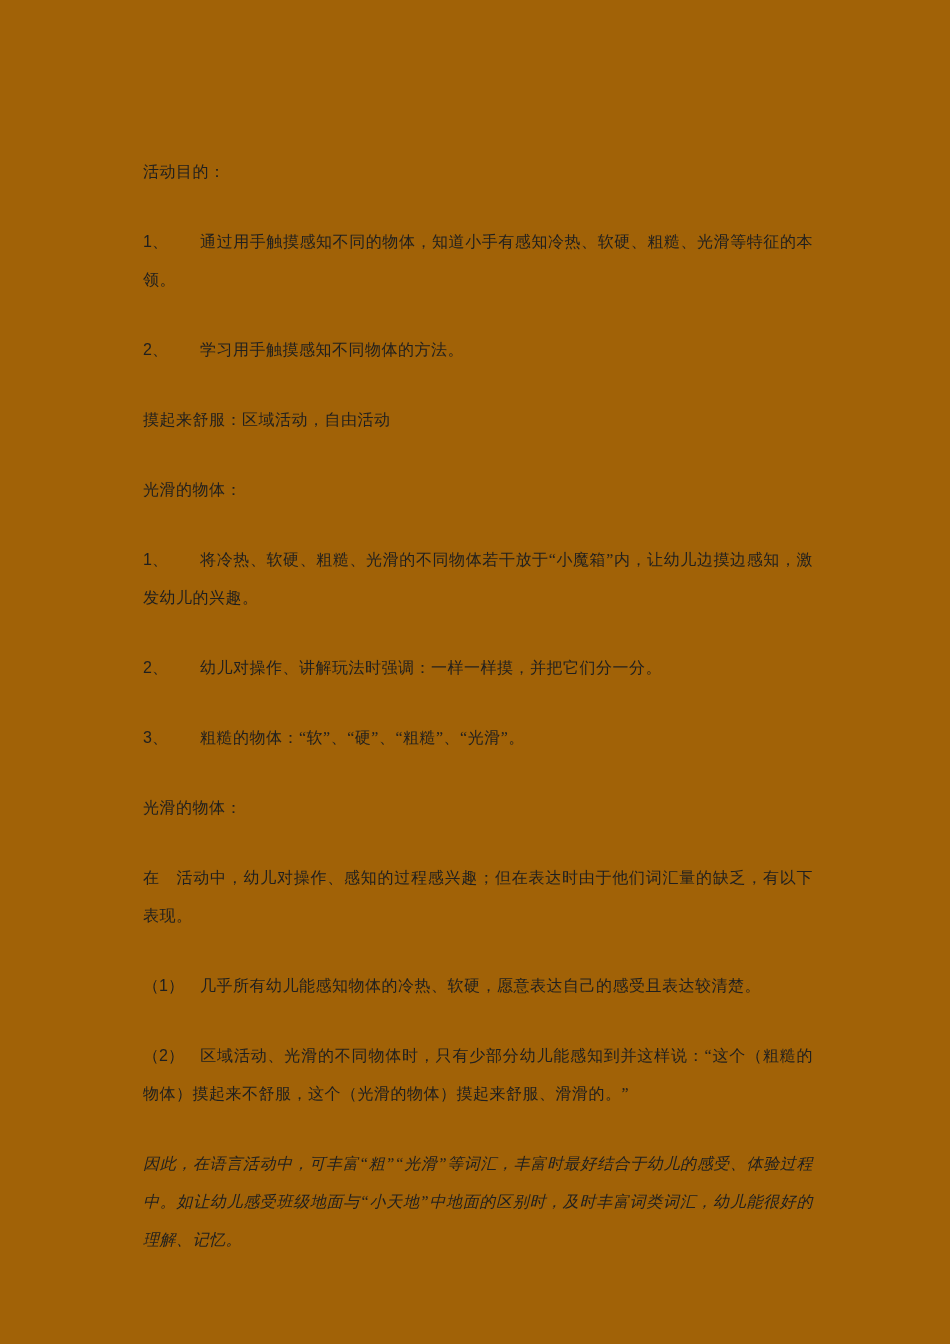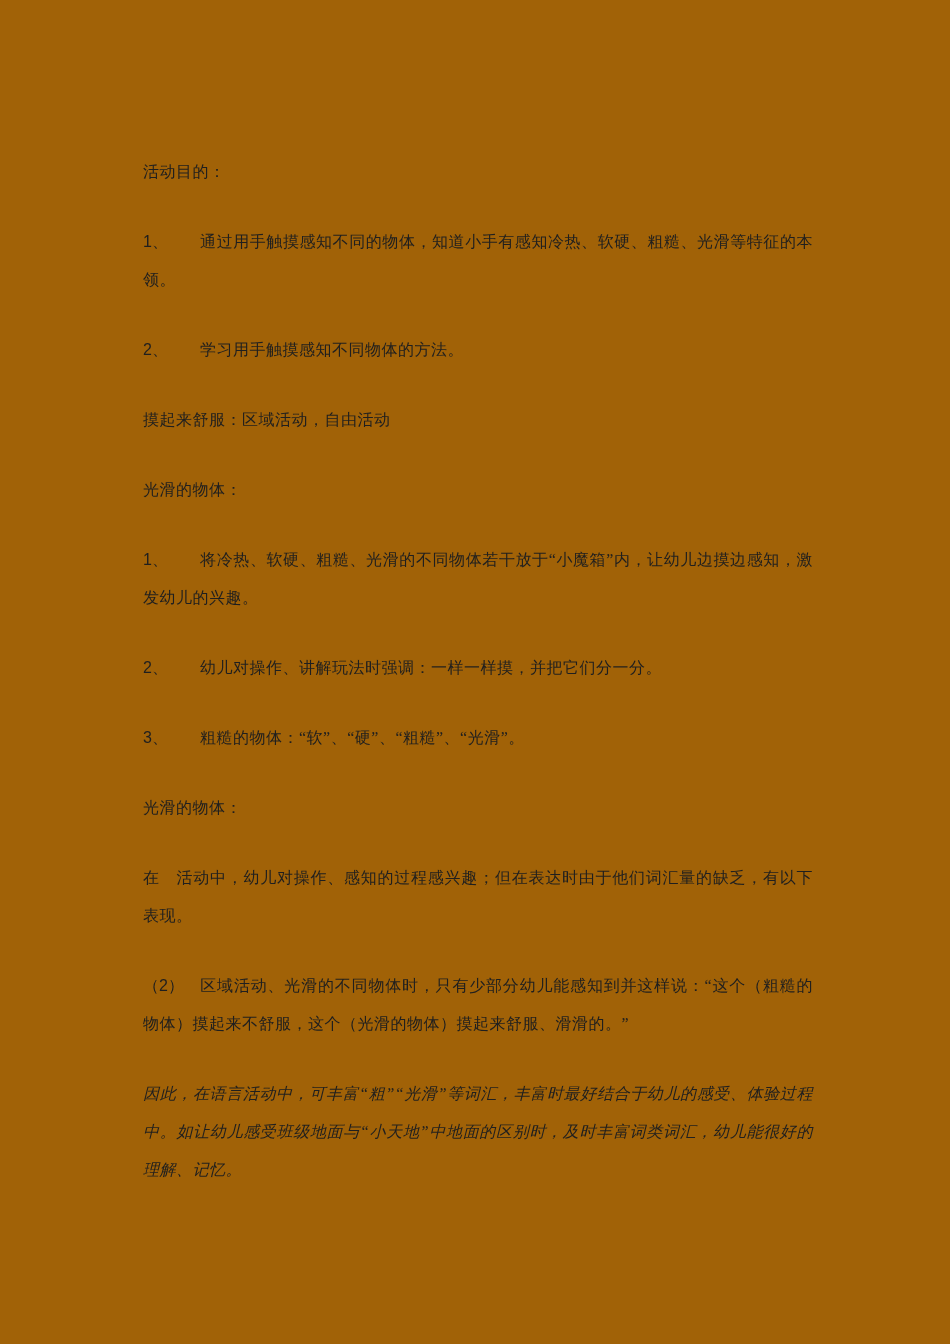--- a/index.html
+++ b/index.html
@@ -50,16 +50,17 @@
       <p class="para"><span>活动目的：</span></p>
       <p class="para"><span class="num">1、</span><span>通过用手触摸感知不同的物体，知道小手有感知冷热、软硬、粗糙、光滑等特征的本领。</span></p>
       <p class="para"><span class="num">2、</span><span>学习用手触摸感知不同物体的方法。</span></p>
       <p class="para"><span>摸起来舒服：区域活动，自由活动</span></p>
       <p class="para"><span>光滑的物体：</span></p>
       <p class="para"><span class="num">1、</span><span>将冷热、软硬、粗糙、光滑的不同物体若干放于“小魔箱”内，让幼儿边摸边感知，激发幼儿的兴趣。</span></p>
       <p class="para"><span class="num">2、</span><span>幼儿对操作、讲解玩法时强调：一样一样摸，并把它们分一分。</span></p>
       <p class="para"><span class="num">3、</span><span>粗糙的物体：“软”、“硬”、“粗糙”、“光滑”。</span></p>
       <p class="para"><span>光滑的物体：</span></p>
       <p class="para"><span>在　活动中，幼儿对操作、感知的过程感兴趣；但在表达时由于他们词汇量的缺乏，有以下表现。</span></p>
+      <p class="para"><span class="num">（1）</span><span>几乎所有幼儿能感知物体的冷热、软硬，愿意表达自己的感受且表达较清楚。</span></p>
       <p class="para"><span class="num">（2）</span><span>区域活动、光滑的不同物体时，只有少部分幼儿能感知到并这样说：“这个（粗糙的物体）摸起来不舒服，这个（光滑的物体）摸起来舒服、滑滑的。”</span></p>
       <p class="para"><span>因此，在语言活动中，可丰富“粗”“光滑”等词汇，丰富时最好结合于幼儿的感受、体验过程中。如让幼儿感受班级地面与“小天地”中地面的区别时，及时丰富词类词汇，幼儿能很好的理解、记忆。</span></p>
     </div>
 </div>
 
 </body></html>

